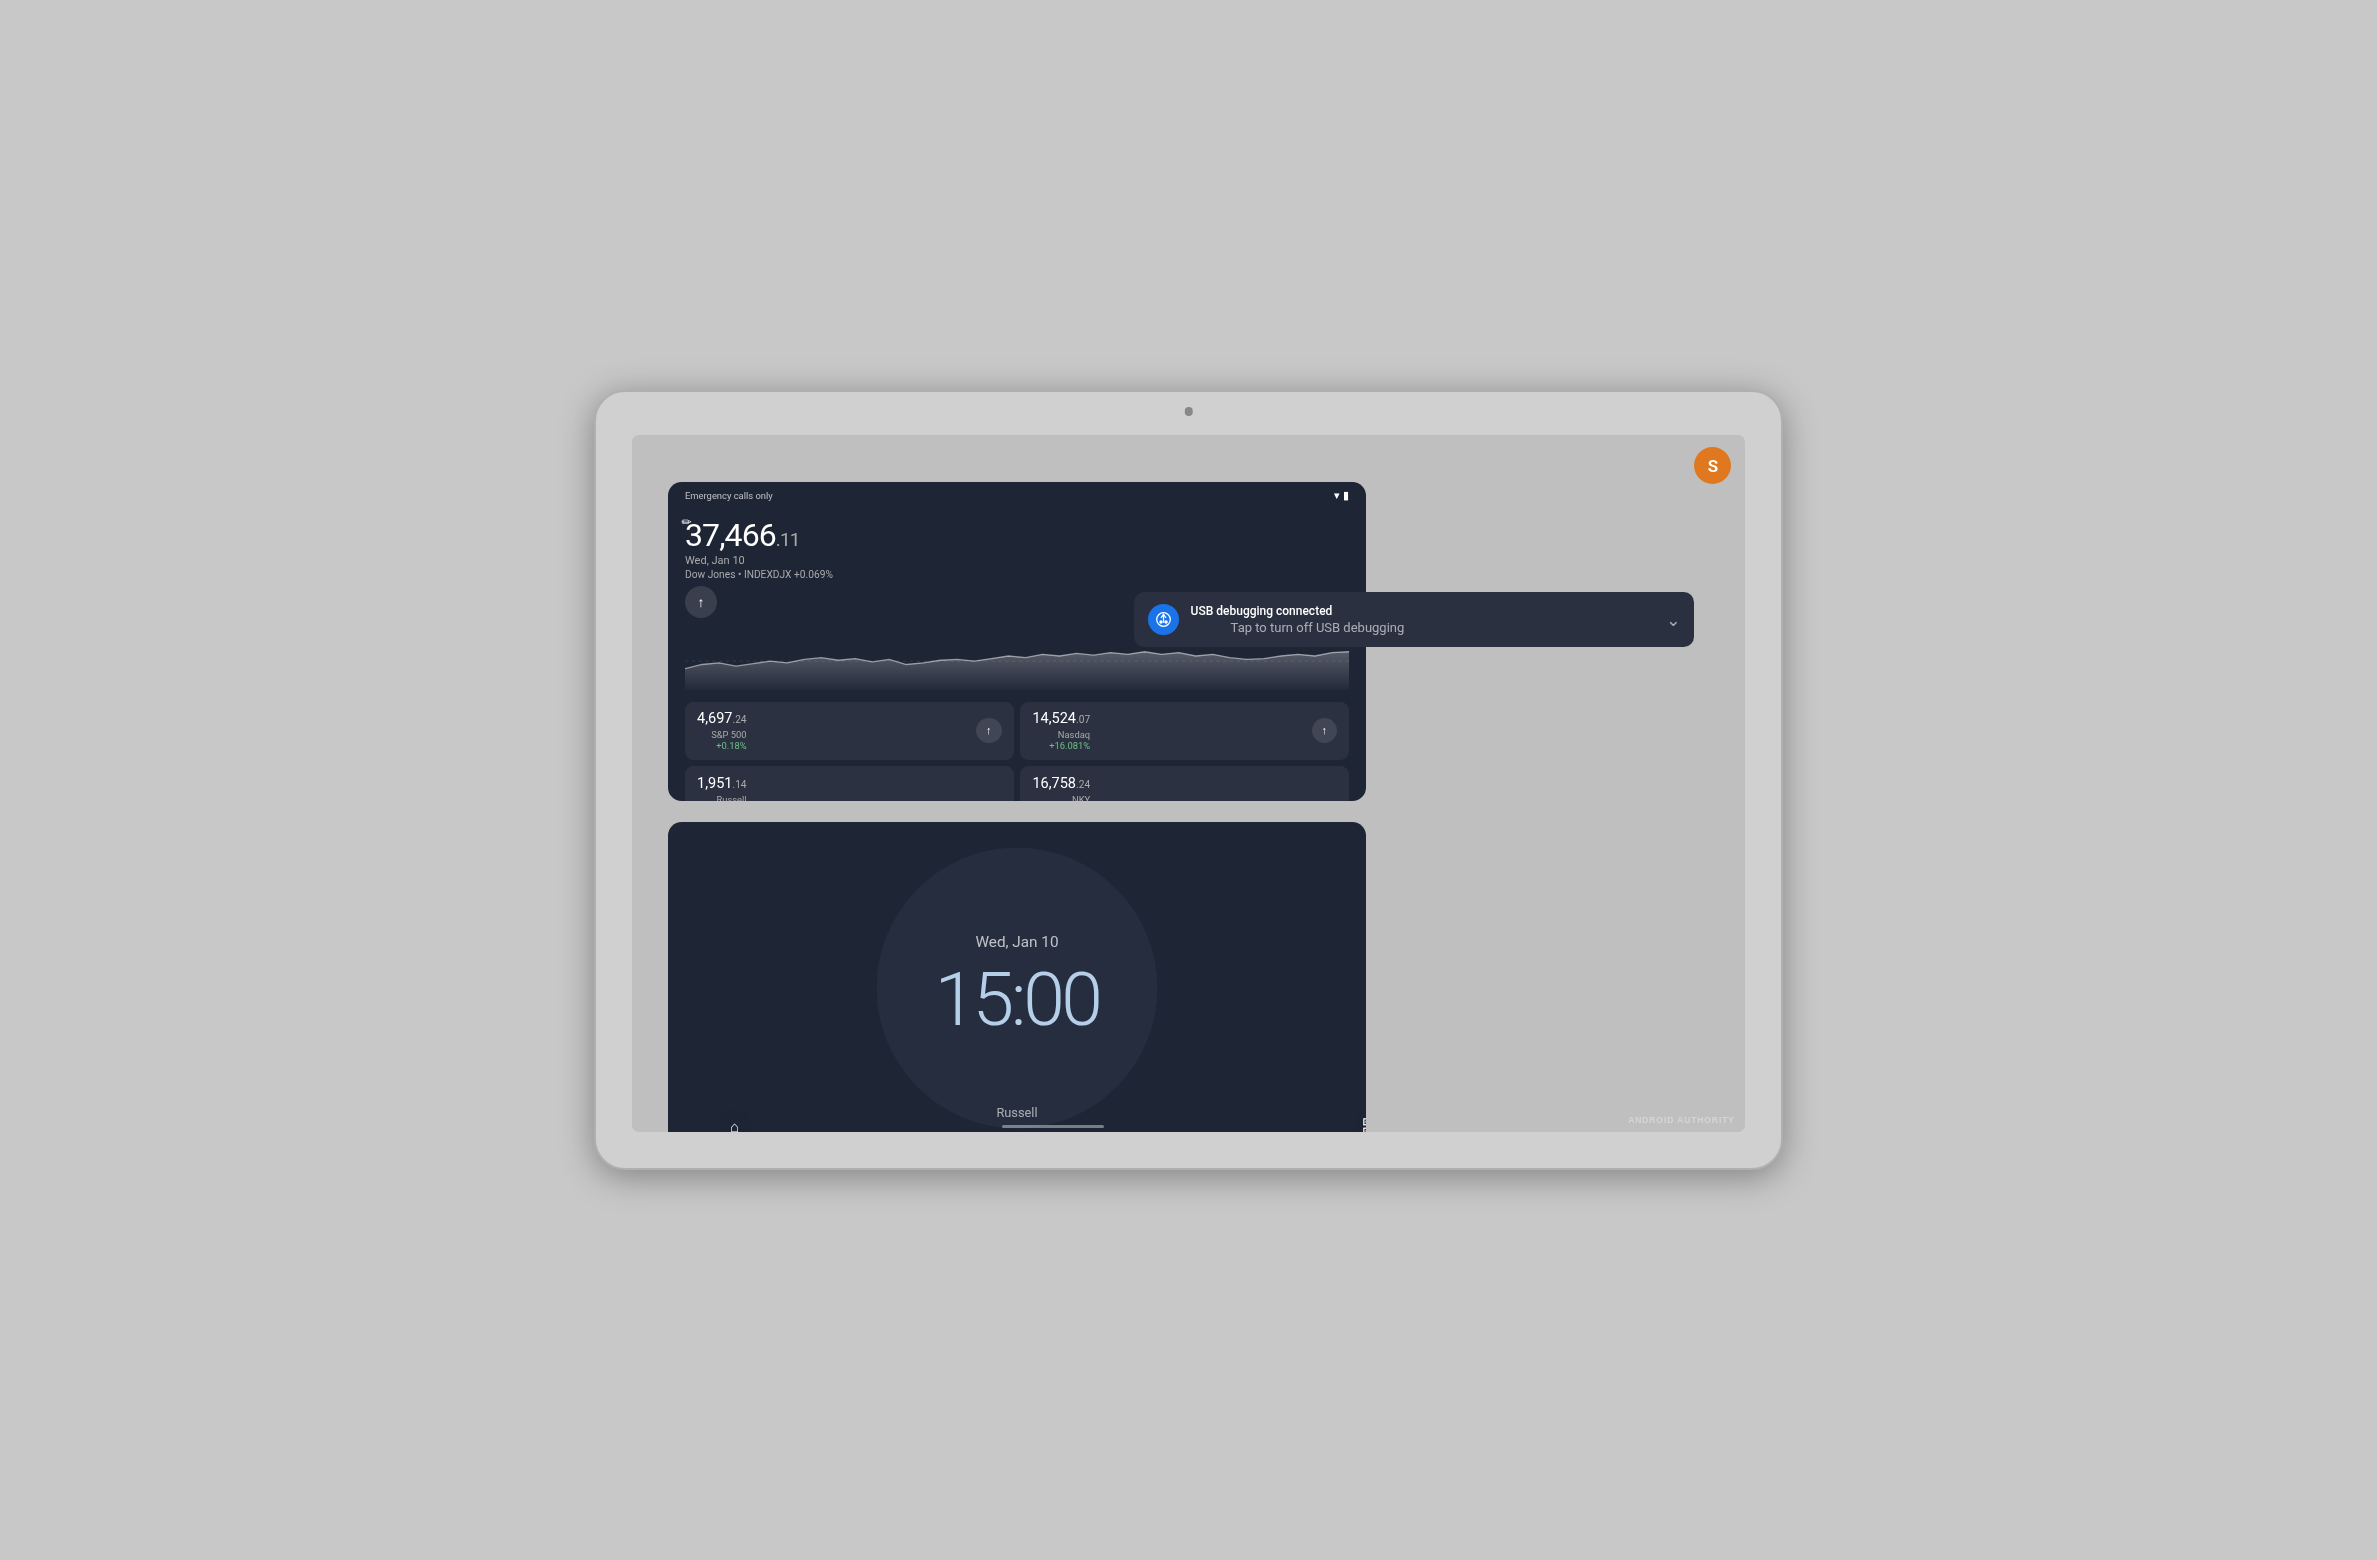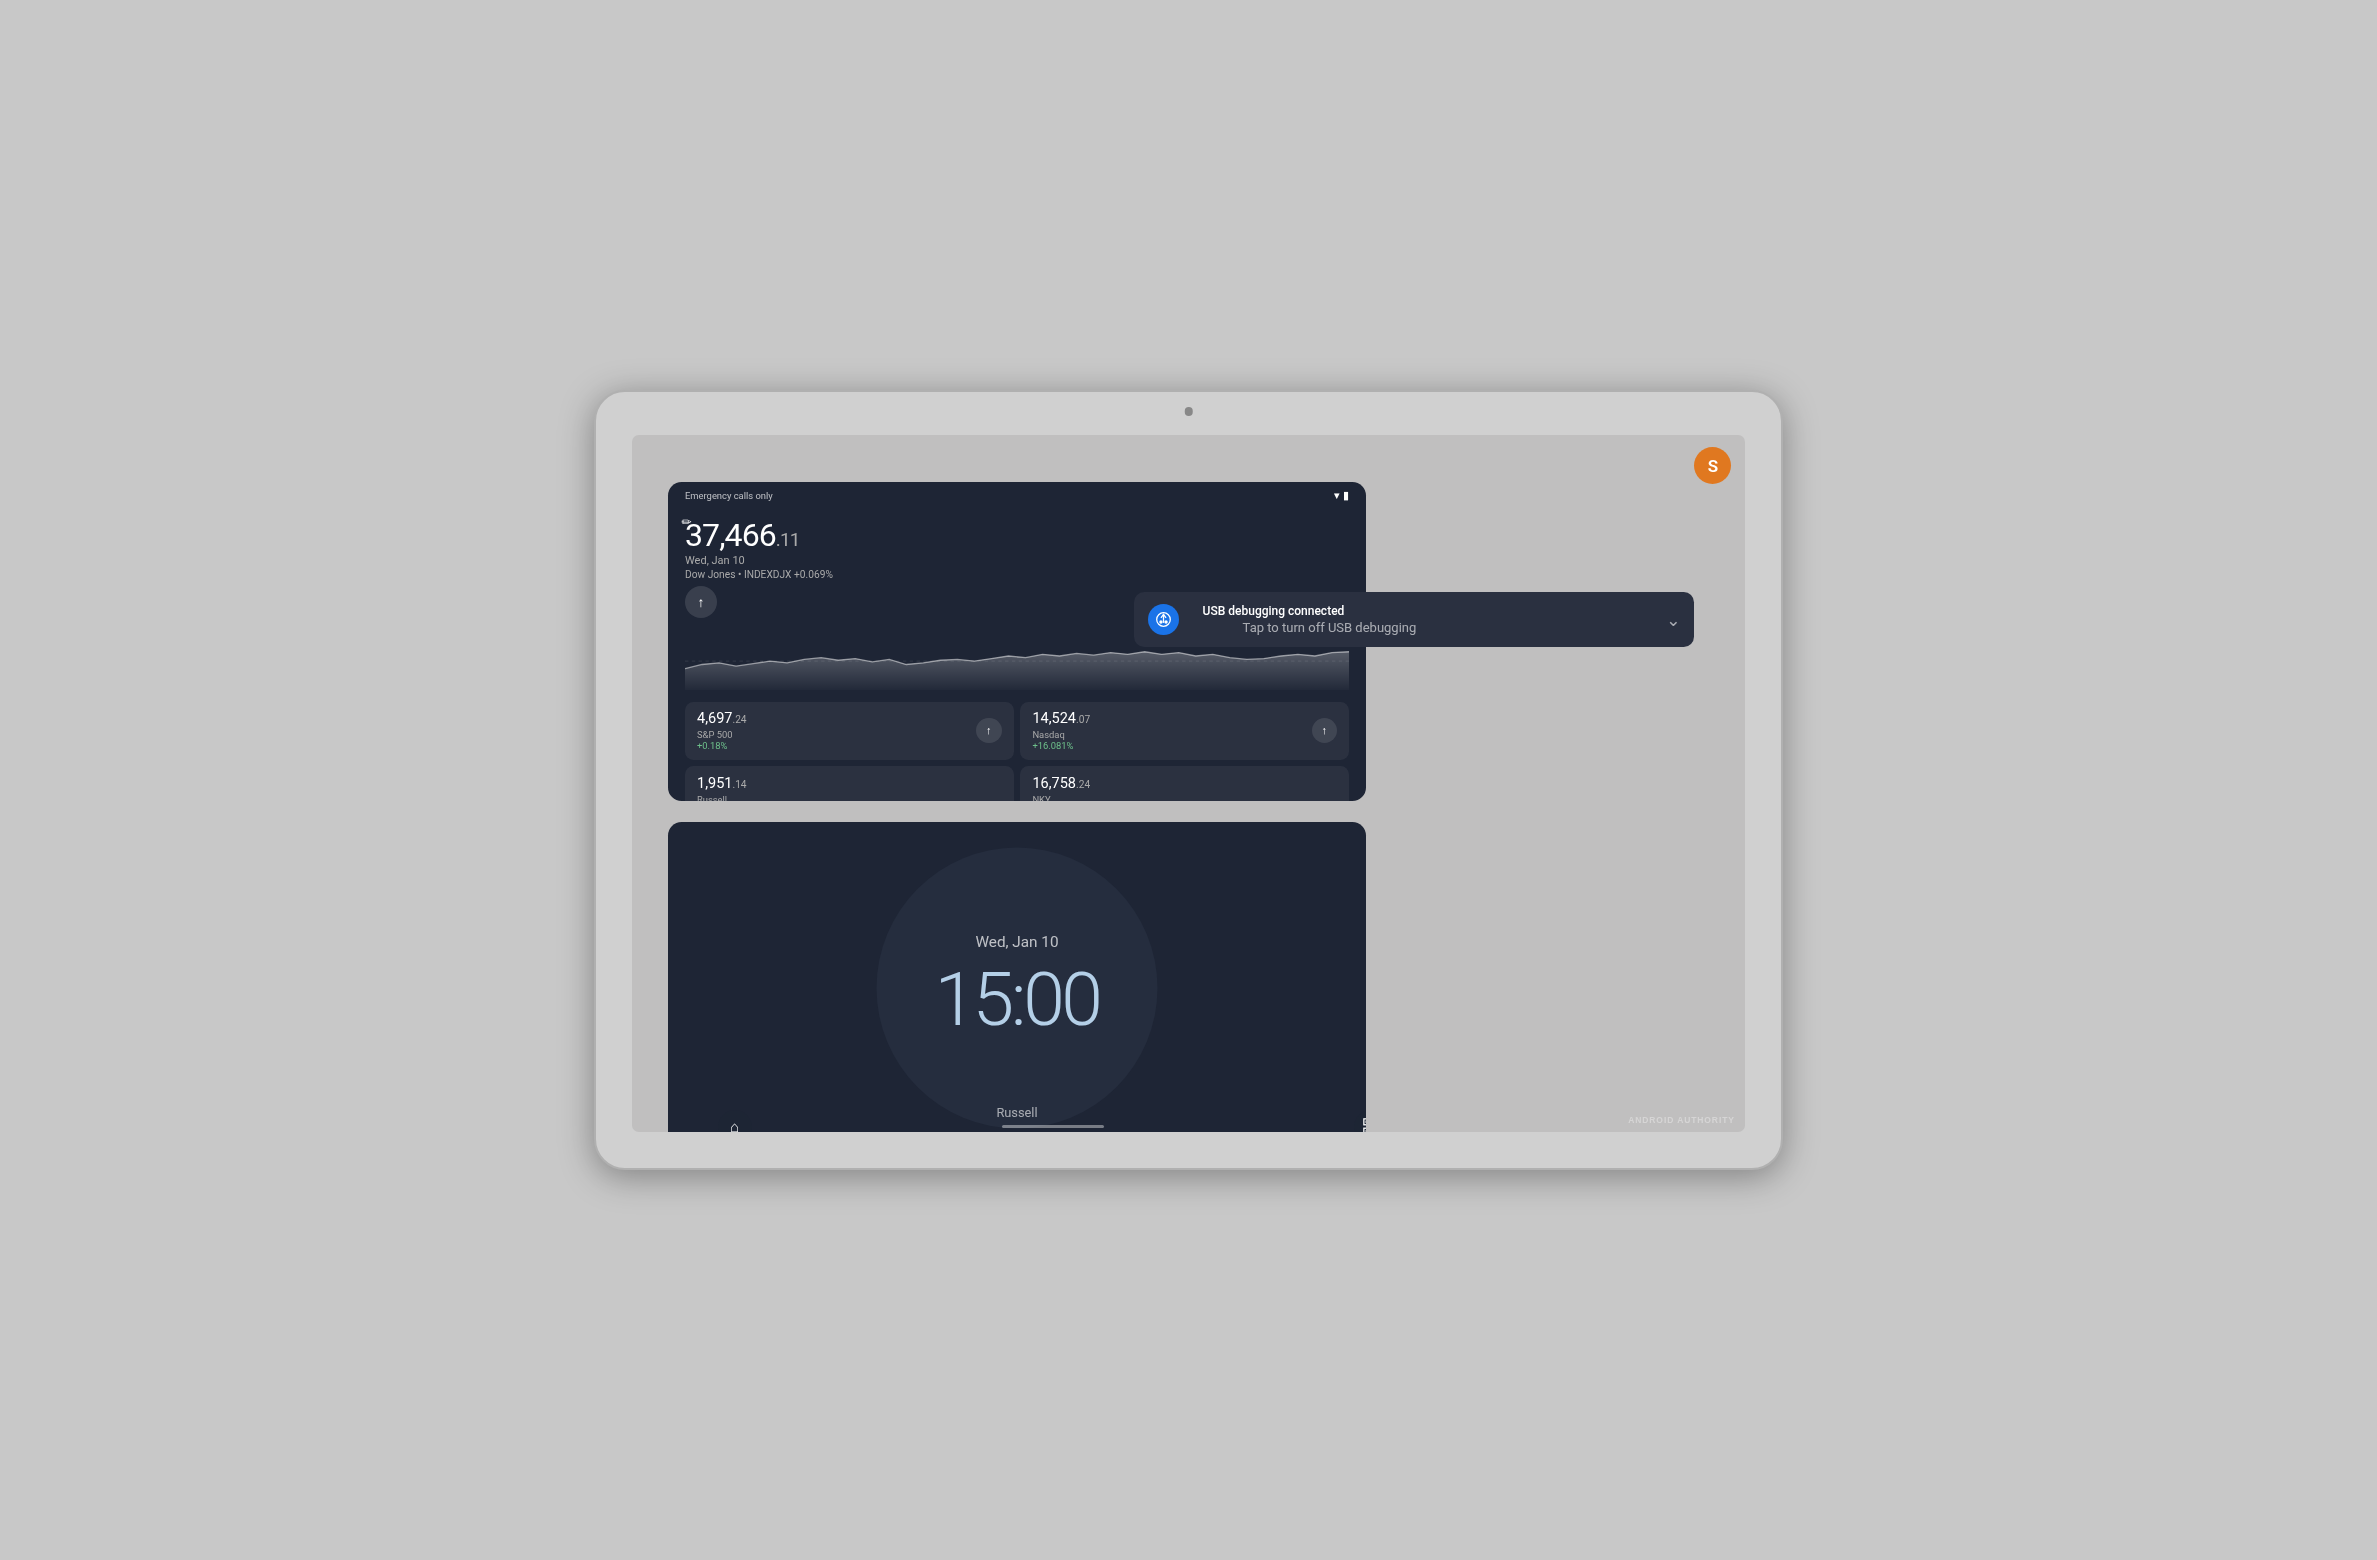--- a/index.html
+++ b/index.html
@@ -140,20 +140,21 @@
       gap: 6.8px;
     }
 
     .sub-stock-item {
       background: rgba(255,255,255,0.06);
       border-radius: 8.5px;
       padding: 8.5px 12px;
       display: flex;
       align-items: center;
       justify-content: space-between;
+      text-align: right;
     }
 
     .sub-stock-left {}
 
     .sub-stock-price {
       color: white;
       font-size: 14.5px;
       font-weight: 400;
     }
 
@@ -305,21 +306,21 @@
     .usb-notification {
       position: absolute;
       top: 157px;
       left: 502px;
       right: 51px;
       background: #2a3040;
       border-radius: 10.2px;
       padding: 12px 13.6px;
       display: flex;
       align-items: center;
-      gap: 24px;
+      gap: 12px;
       z-index: 100;
     }
 
     .usb-icon {
       width: 31px;
       height: 31px;
       background: #1a73e8;
       border-radius: 50%;
       display: flex;
       align-items: center;

